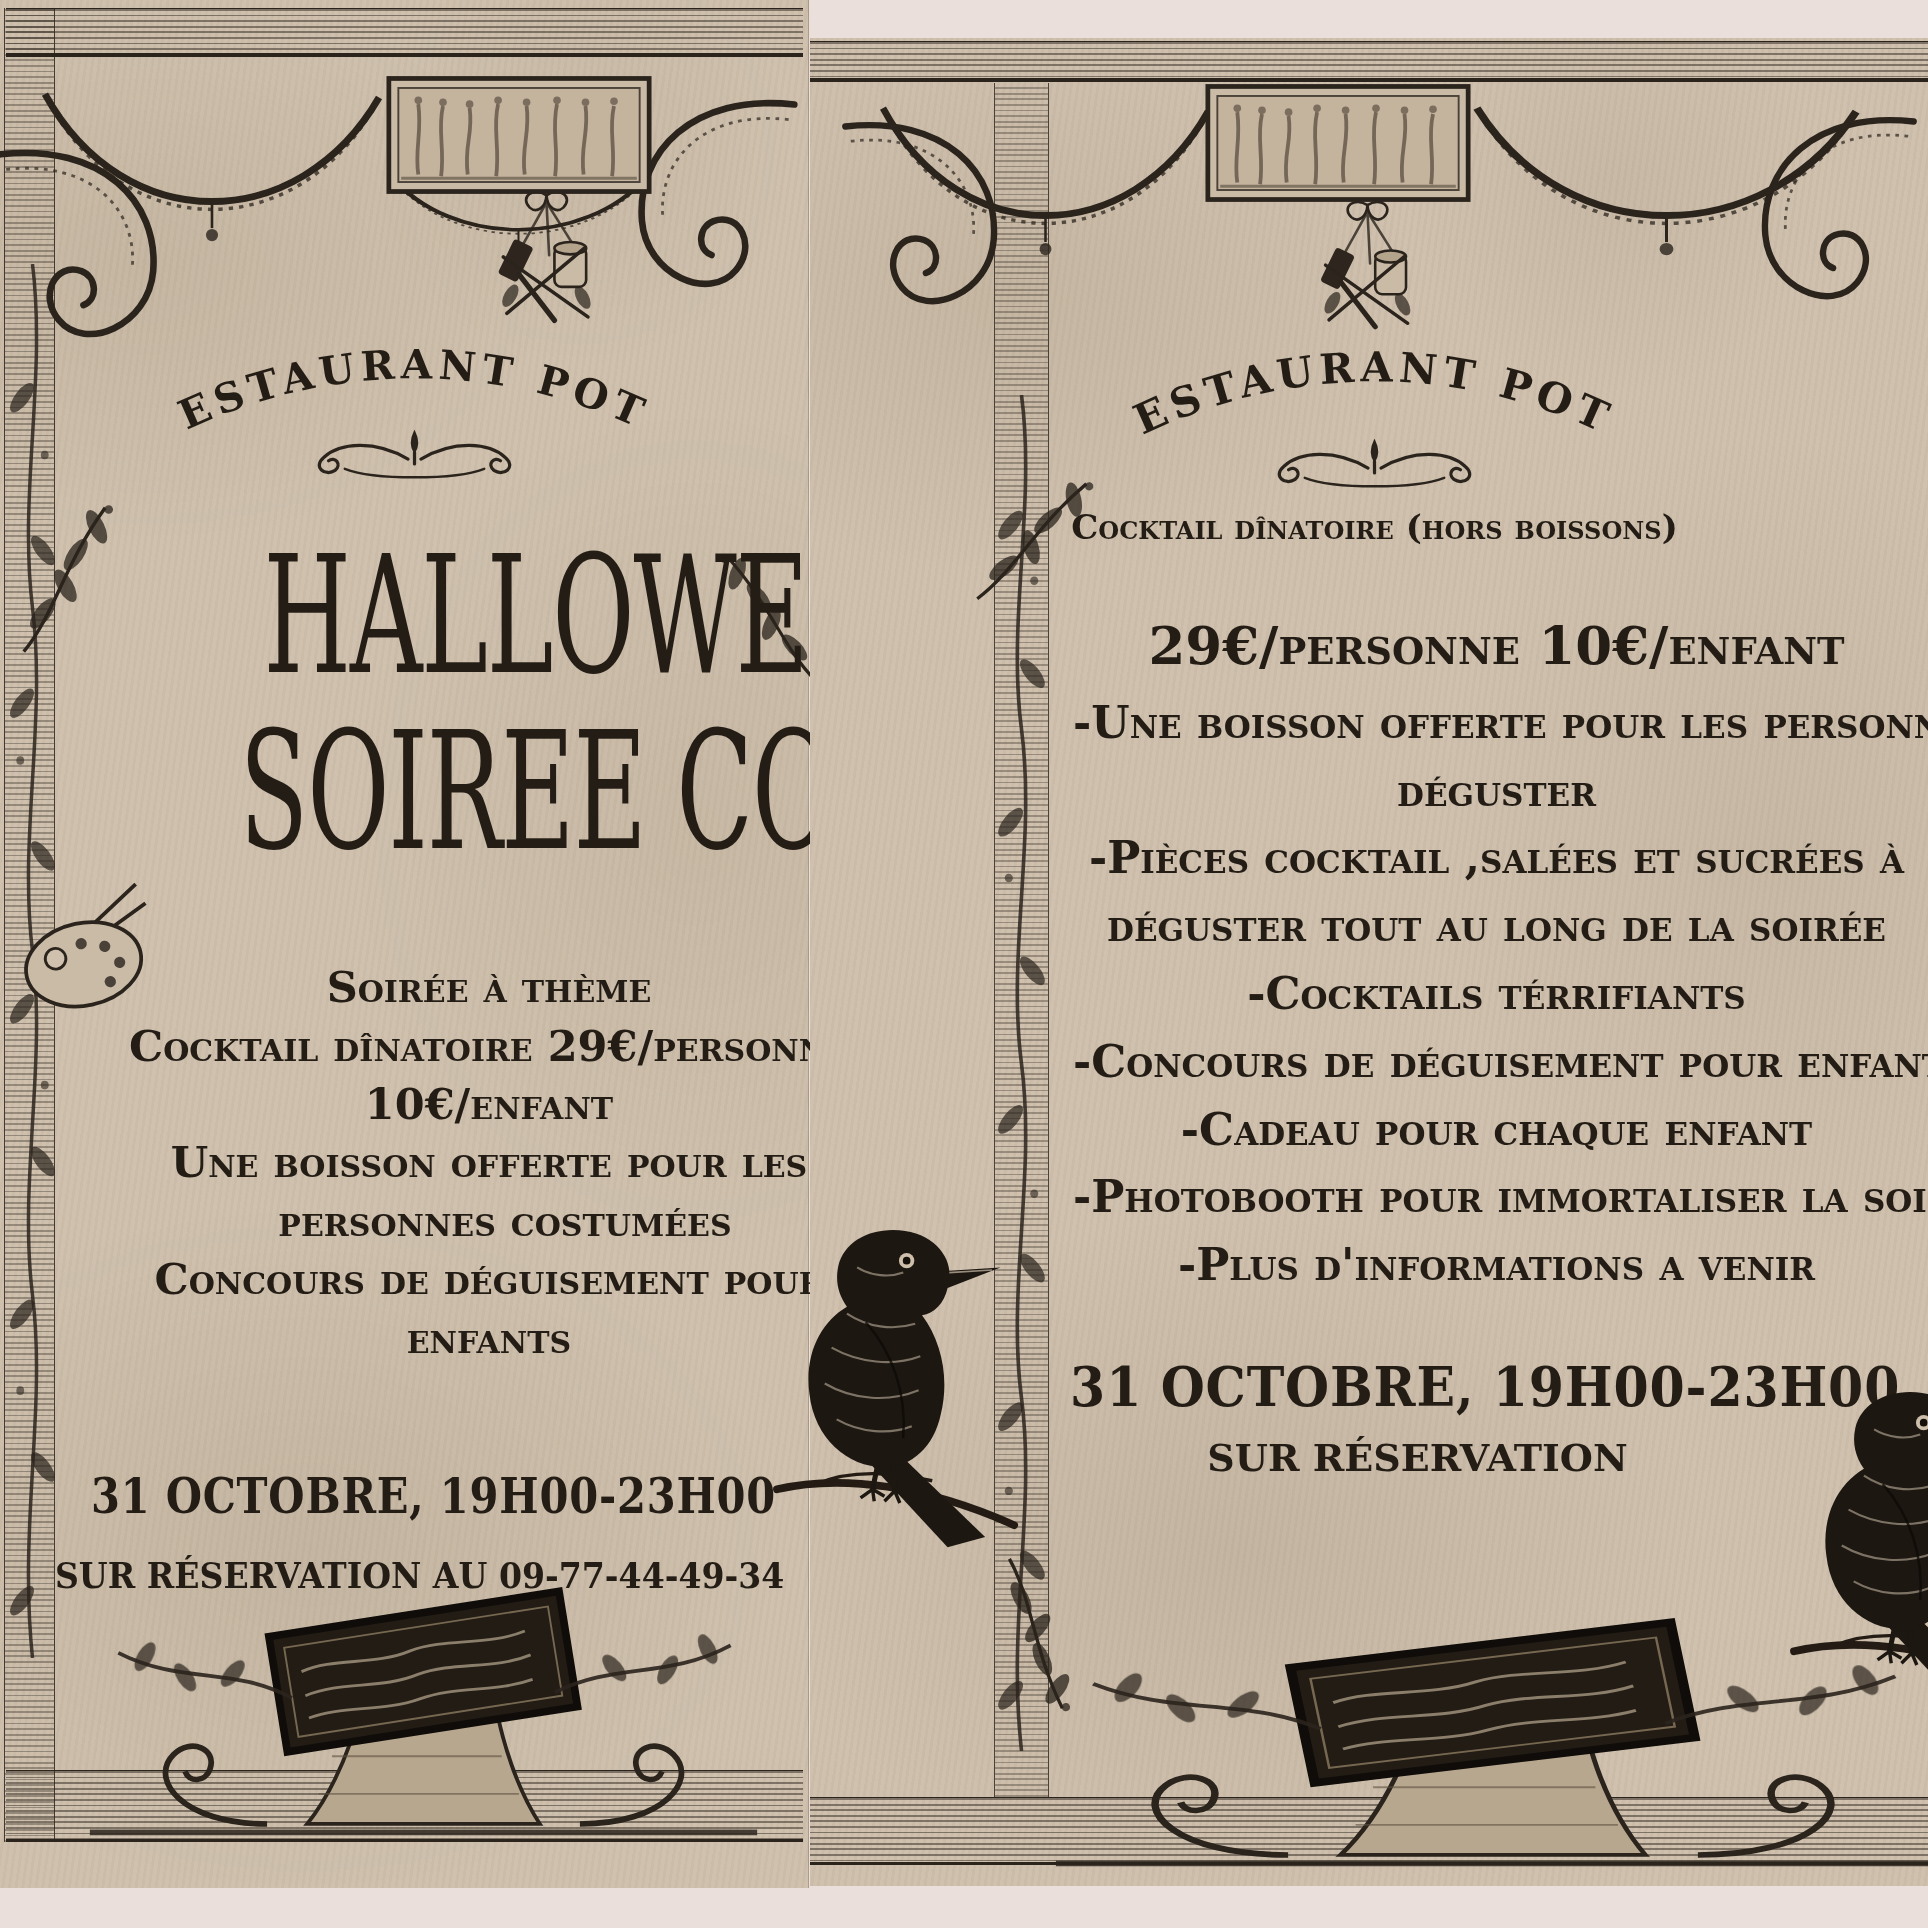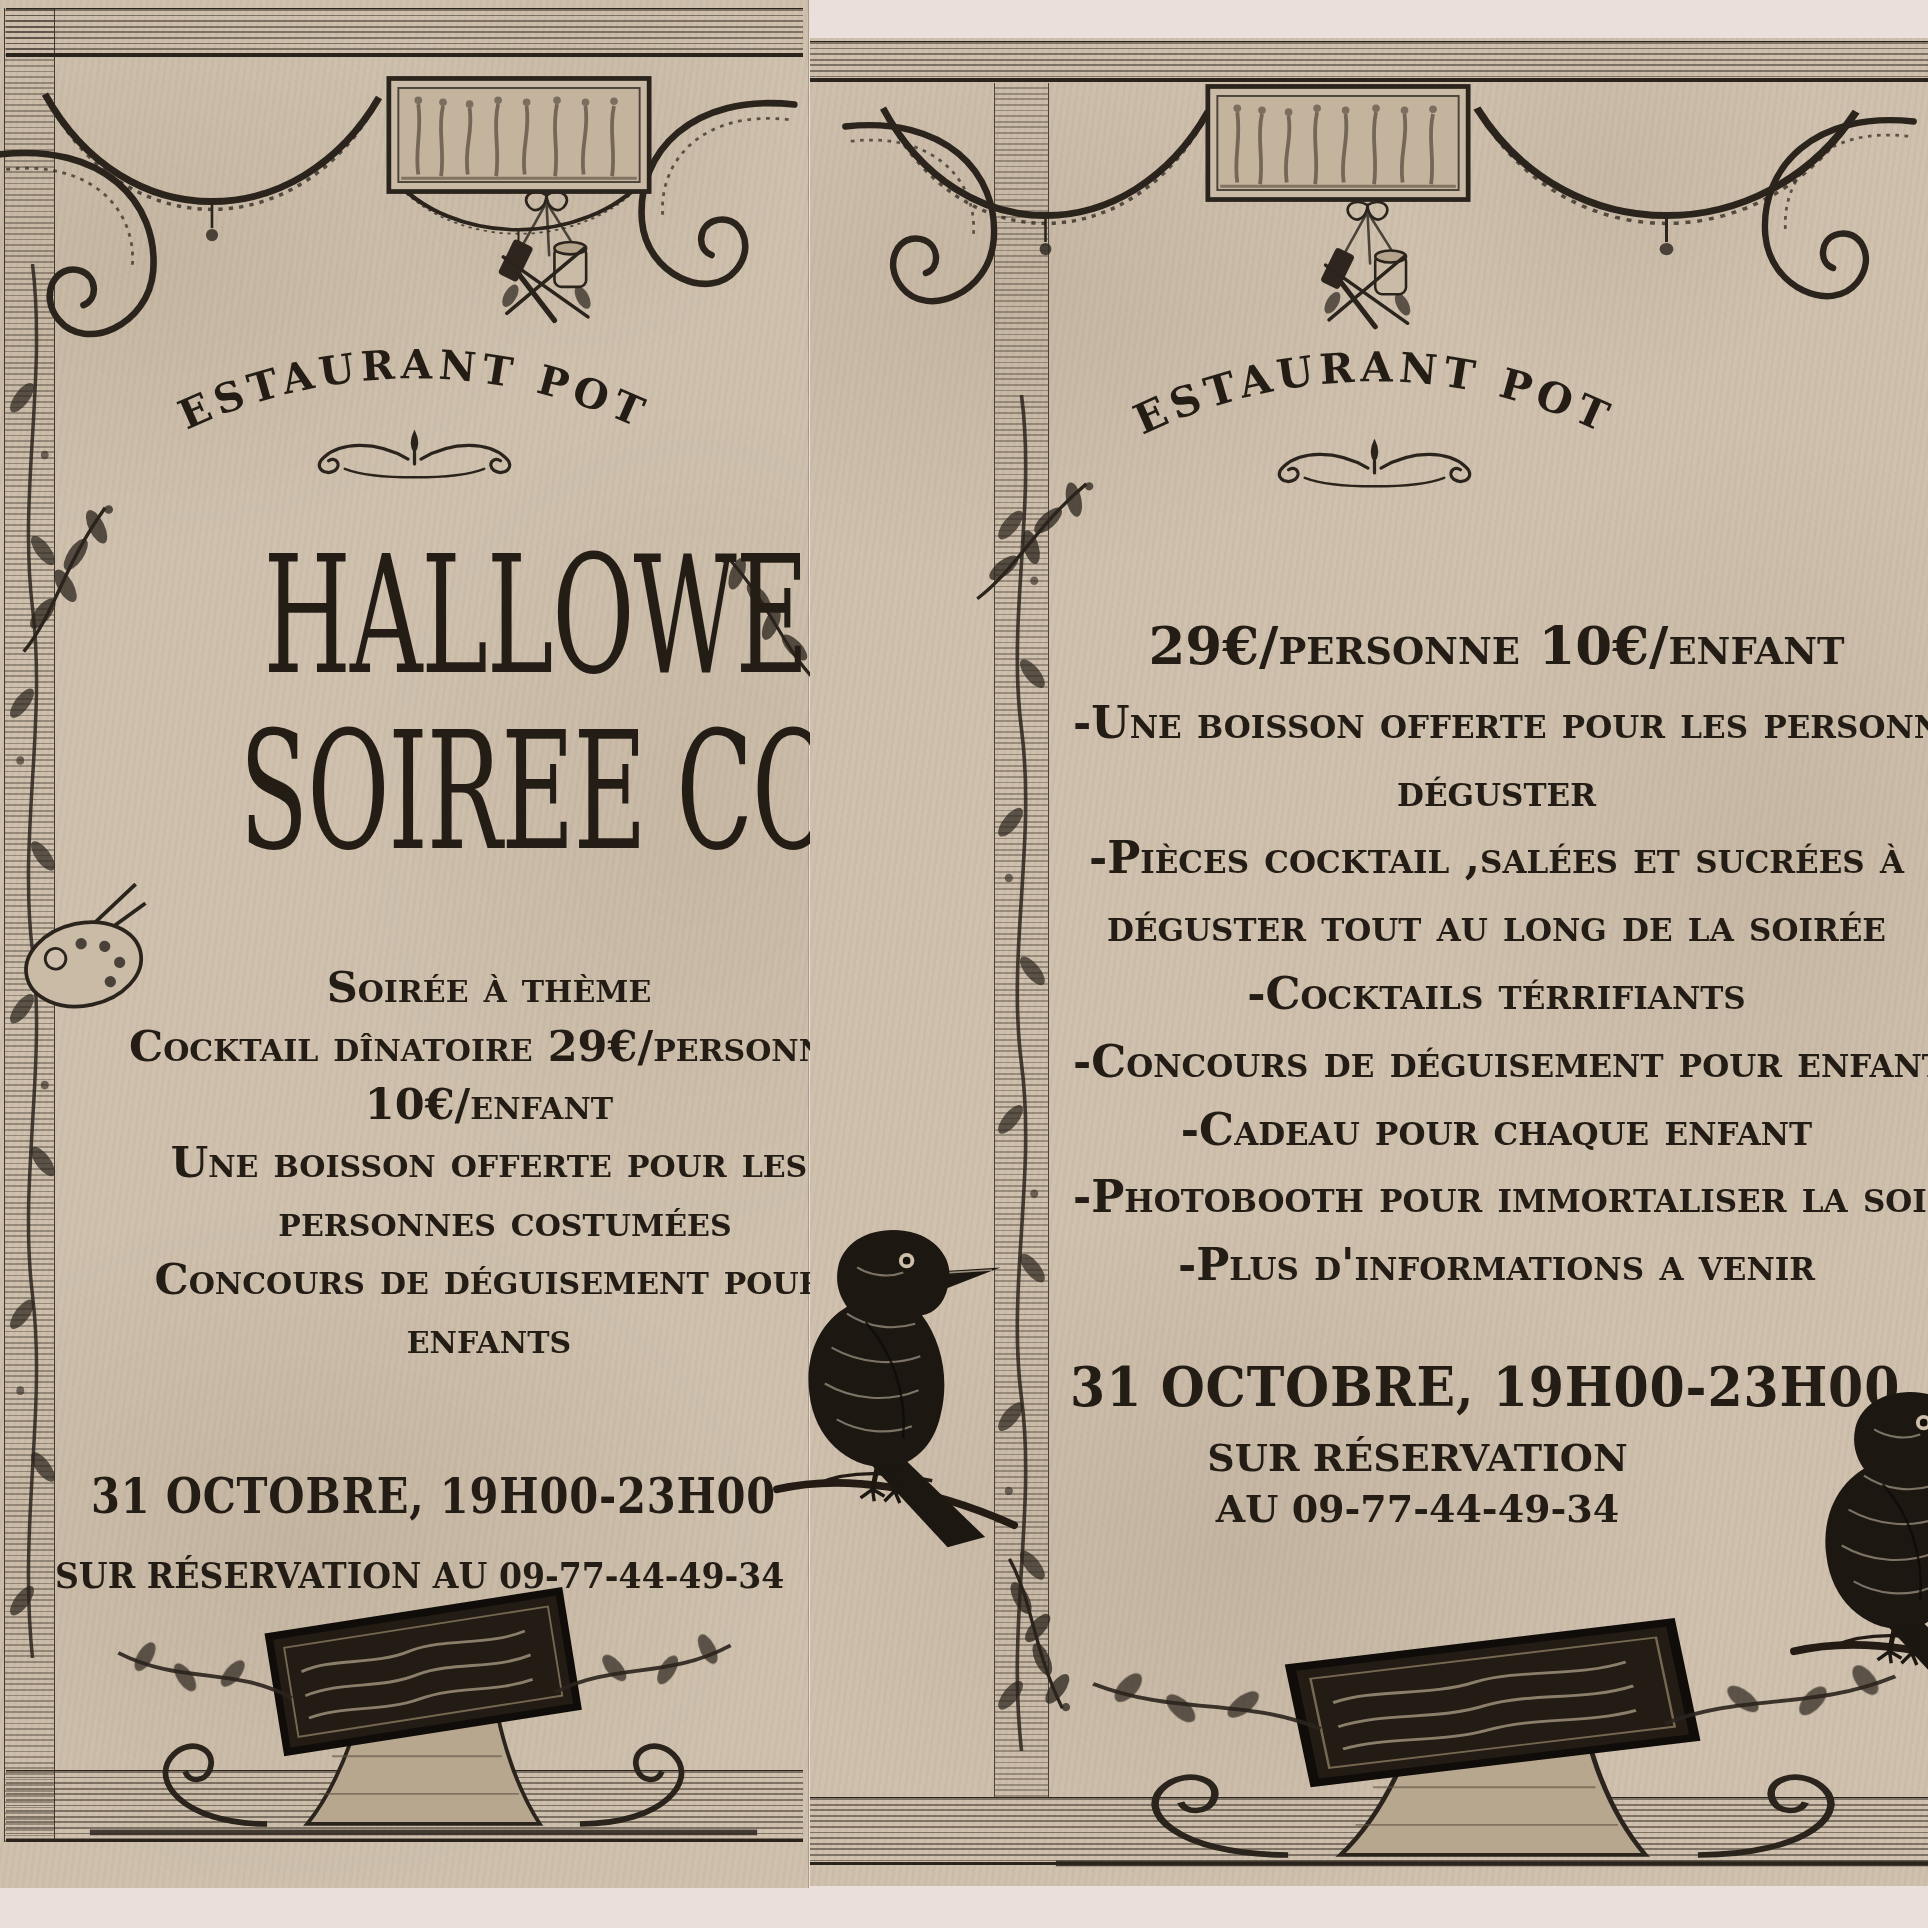--- a/index.html
+++ b/index.html
@@ -286,37 +286,37 @@
 
   <svg class="abs" style="left:1092px;top:311px;width:565px;height:141px;" viewBox="0 0 600 150">
     <path id="arc-right" d="M42 138 A 560 560 0 0 1 558 138" fill="none"></path>
     <text fill="#241d16" style="font-family:'DejaVu Serif',serif;font-weight:700;font-size:44px;letter-spacing:6px;">
       <textPath href="#arc-right" startOffset="50%" text-anchor="middle">RESTAURANT POTO</textPath>
     </text>
   </svg>
   <svg class="abs" style="left:1252px;top:435px;width:245px;height:58px;" viewBox="0 0 260 62" width="245" height="58">
       <use href="#sym-flourish"></use>
     </svg>
+  <div class="abs sc ctr" style="left:960px;top:507px;width:829px;font-size:34px;">Cocktail dînatoire (hors boissons)</div>
 
   <div>
     <div class="abs sc ctr" style="left:1073px;top:614px;width:847px;font-size:53px;">29€/personne 10€/enfant</div>
     <div class="abs sc ctr" style="left:1073px;top:697px;width:847px;font-size:44px;">-Une boisson offerte pour les personnes</div>
     <div class="abs sc ctr" style="left:1073px;top:765px;width:847px;font-size:44px;">déguster</div>
     <div class="abs sc ctr" style="left:1073px;top:832px;width:847px;font-size:44px;">-Pièces cocktail ,salées et sucrées à</div>
     <div class="abs sc ctr" style="left:1073px;top:900px;width:847px;font-size:44px;">déguster tout au long de la soirée</div>
     <div class="abs sc ctr" style="left:1073px;top:968px;width:847px;font-size:44px;">-Cocktails térrifiants</div>
     <div class="abs sc ctr" style="left:1073px;top:1036px;width:847px;font-size:44px;">-Concours de déguisement pour enfants</div>
     <div class="abs sc ctr" style="left:1073px;top:1104px;width:847px;font-size:44px;">-Cadeau pour chaque enfant</div>
     <div class="abs sc ctr" style="left:1073px;top:1171px;width:847px;font-size:44px;">-Photobooth pour immortaliser la soirée</div>
     <div class="abs sc ctr" style="left:1073px;top:1239px;width:847px;font-size:44px;">-Plus d'informations a venir</div>
   </div>
 
   <div class="abs slab" style="left:1040px;top:1354px;width:753px;font-size:55px;letter-spacing:0.9px;transform:scaleX(.92);">31 OCTOBRE,  19H00-23H00</div>
   <div class="abs slab" style="left:1135px;top:1435px;width:565px;font-size:38px;">SUR RÉSERVATION</div>
-  <div class="abs slab" style="left:1135px;top:1486px;width:565px;font-size:38px;">AU 09-77-44-49-34</div>
 
   <svg class="abs" style="left:765px;top:1175px;width:256px;height:388px;" viewBox="0 0 272 412" width="256" height="388">
       <use href="#sym-crow"></use>
     </svg>
   <svg class="abs" style="left:1782px;top:1337px;width:256px;height:388px;" viewBox="0 0 272 412" width="256" height="388">
       <use href="#sym-crow"></use>
     </svg>
 
 </div>
 

